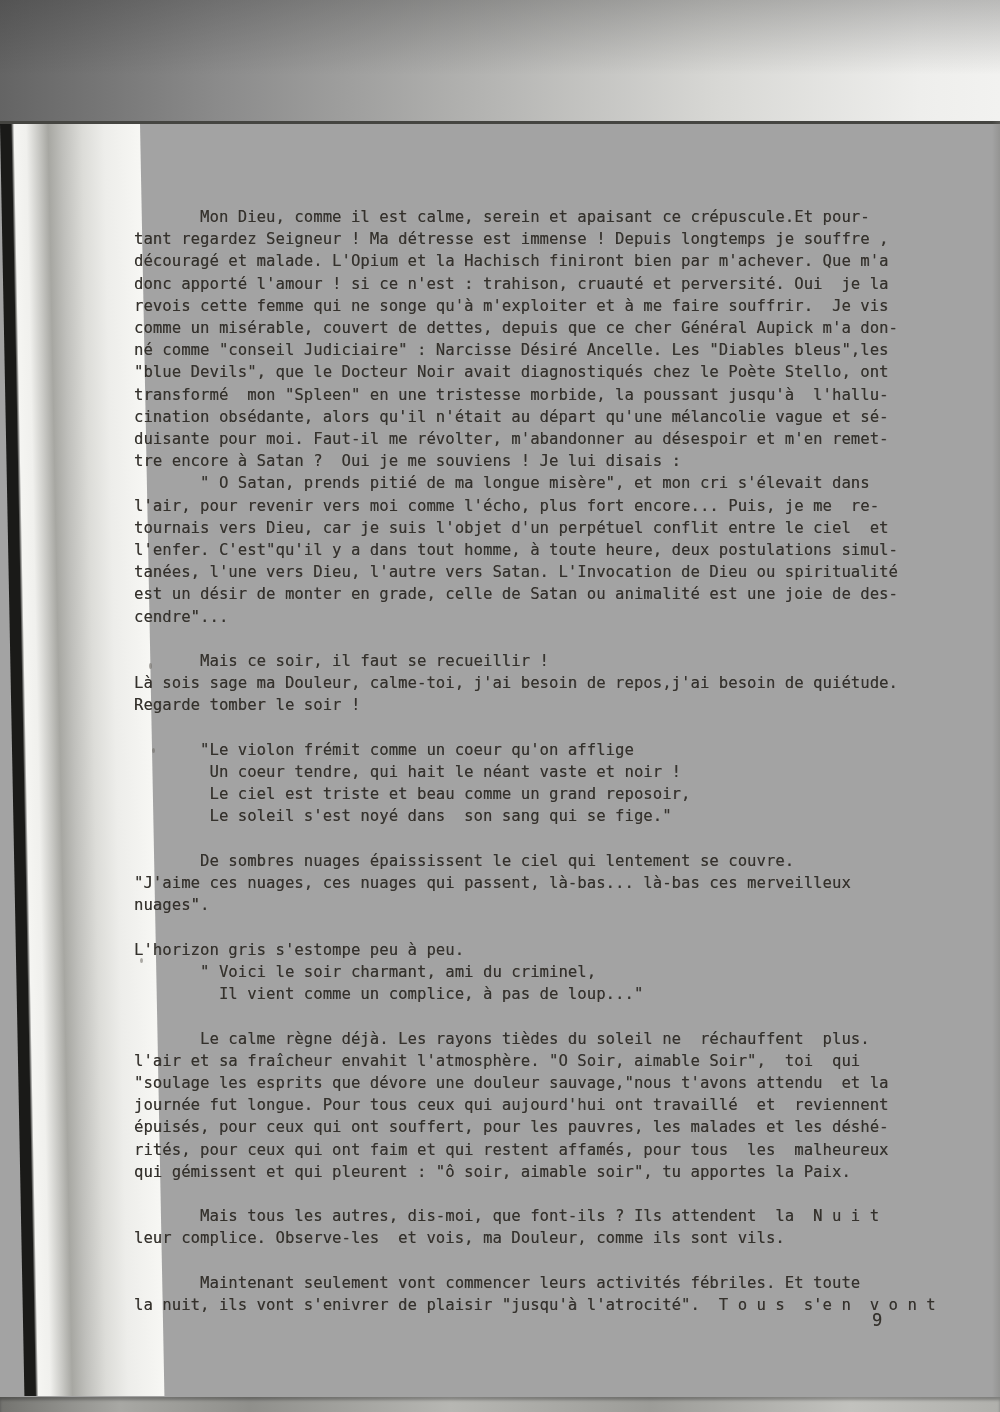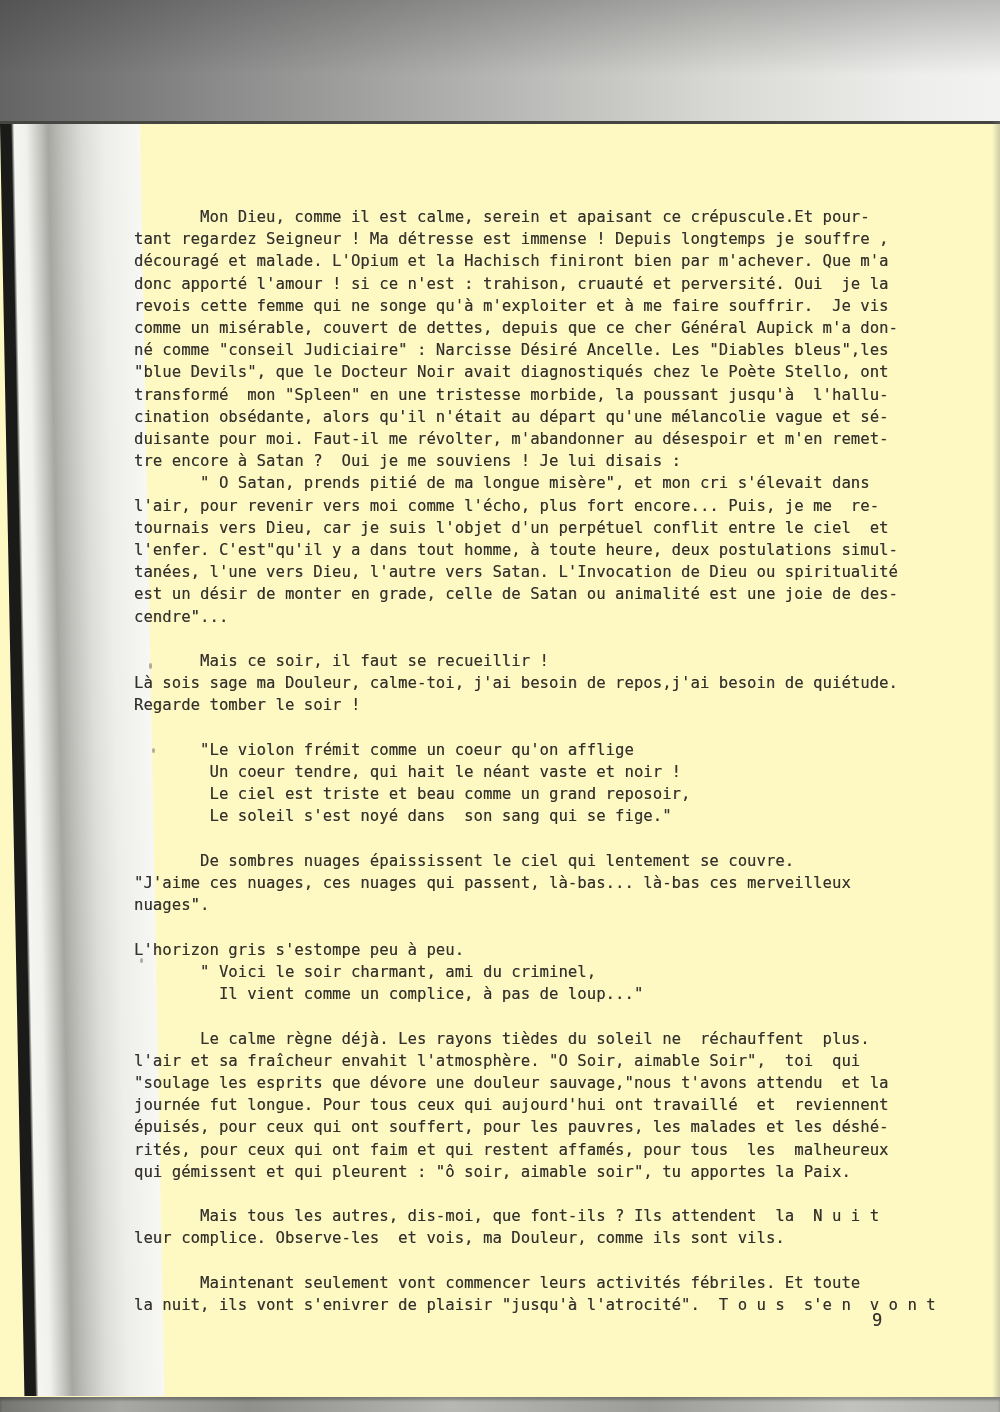--- a/index.html
+++ b/index.html
@@ -1,20 +1,20 @@
 <!DOCTYPE html>
 <html><head>
 <meta charset="utf-8">
 <style>
   html, body { margin: 0; padding: 0; background: #cfcfcc; }
   .scan {
     position: relative;
     width: 1000px;
     height: 1412px;
-    background: #fef9c3;
+    background: #a3a3a3;
     overflow: hidden;
     font-family: "DejaVu Sans Mono", "Liberation Mono", monospace;
   }
   
   .scanner-top {
     position: absolute;
     top: 0; left: 0;
     width: 1000px; height: 121px;
     background:
       linear-gradient(180deg, rgba(40,40,40,0.28) 0%, rgba(40,40,40,0) 62%),

